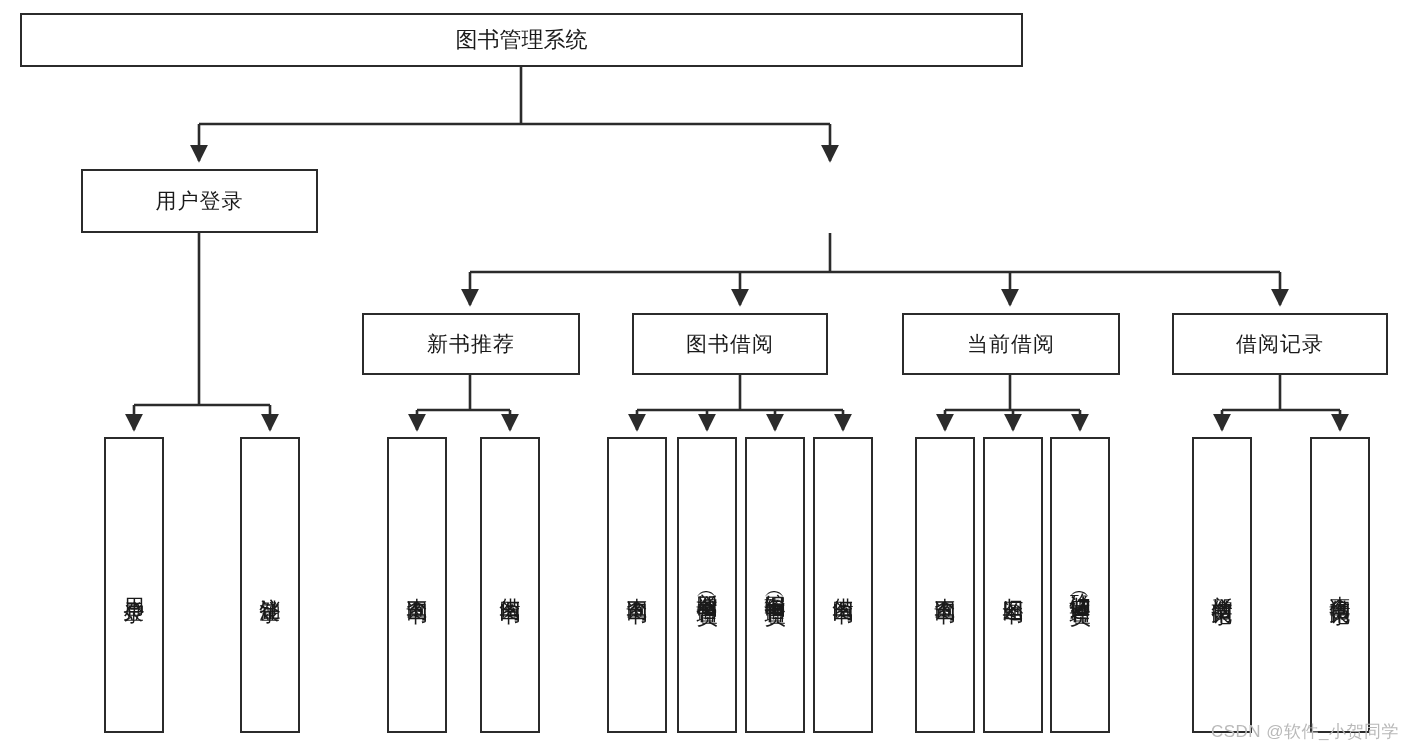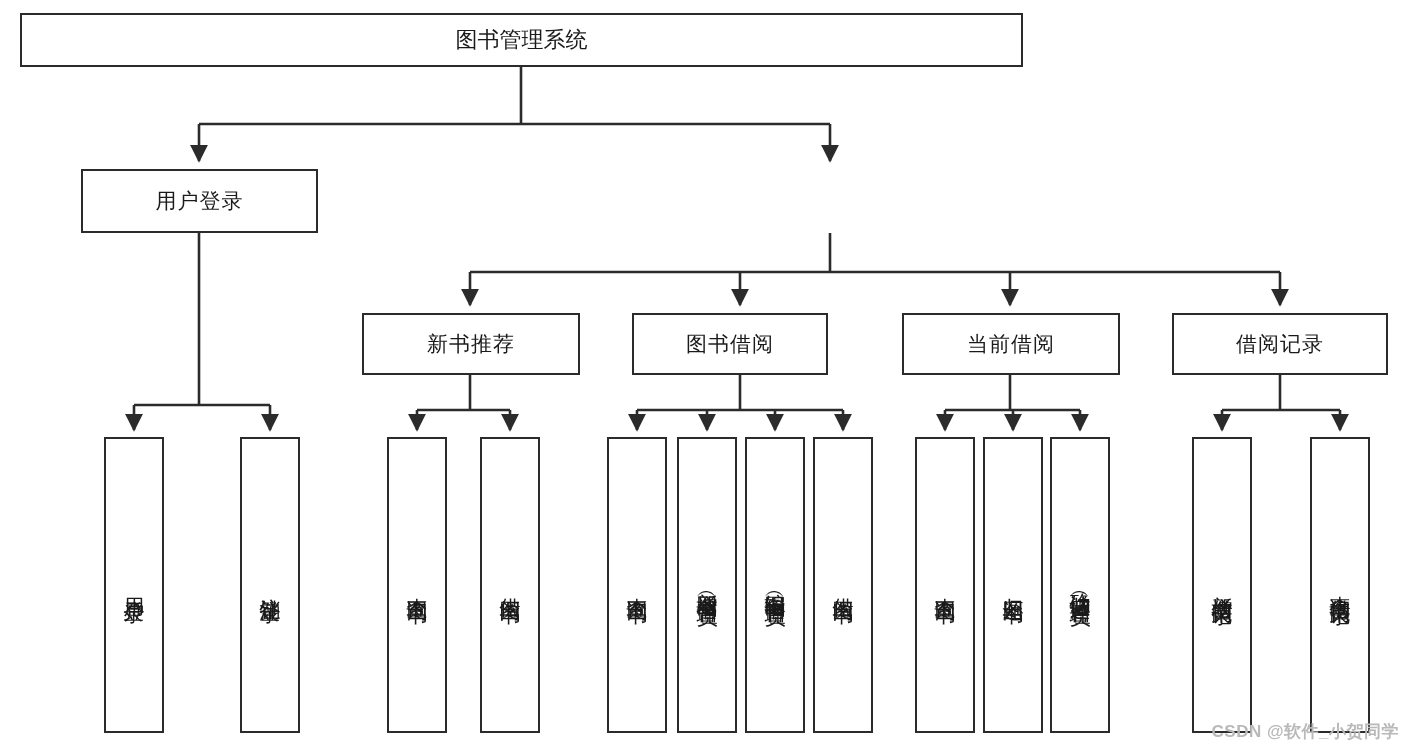--- a/index.html
+++ b/index.html
@@ -178,15 +178,15 @@
   <div class="node leaf" style="left: 1050px; top: 437px; width: 60px; height: 296px; border-color: rgb(43, 43, 43); background: rgb(255, 255, 255); color: rgb(26, 26, 26);">
     <span class="vtext">确认归还（管理员）</span>
   </div>
   <div class="node leaf" style="left: 1192px; top: 437px; width: 60px; height: 296px; border-color: rgb(43, 43, 43); background: rgb(255, 255, 255); color: rgb(26, 26, 26);">
     <span class="vtext">新增借阅记录</span>
   </div>
   <div class="node leaf" style="left: 1310px; top: 437px; width: 60px; height: 296px; border-color: rgb(43, 43, 43); background: rgb(255, 255, 255); color: rgb(26, 26, 26);">
     <span class="vtext">查询借阅记录</span>
   </div>
 
-  <div class="watermark" style="color: rgb(185, 185, 185); font-weight: bold;">CSDN @软件_小贺同学</div>
+  <div class="watermark" style="color: rgb(185, 185, 185);">CSDN @软件_小贺同学</div>
 
 </div>
 
 </body></html>

